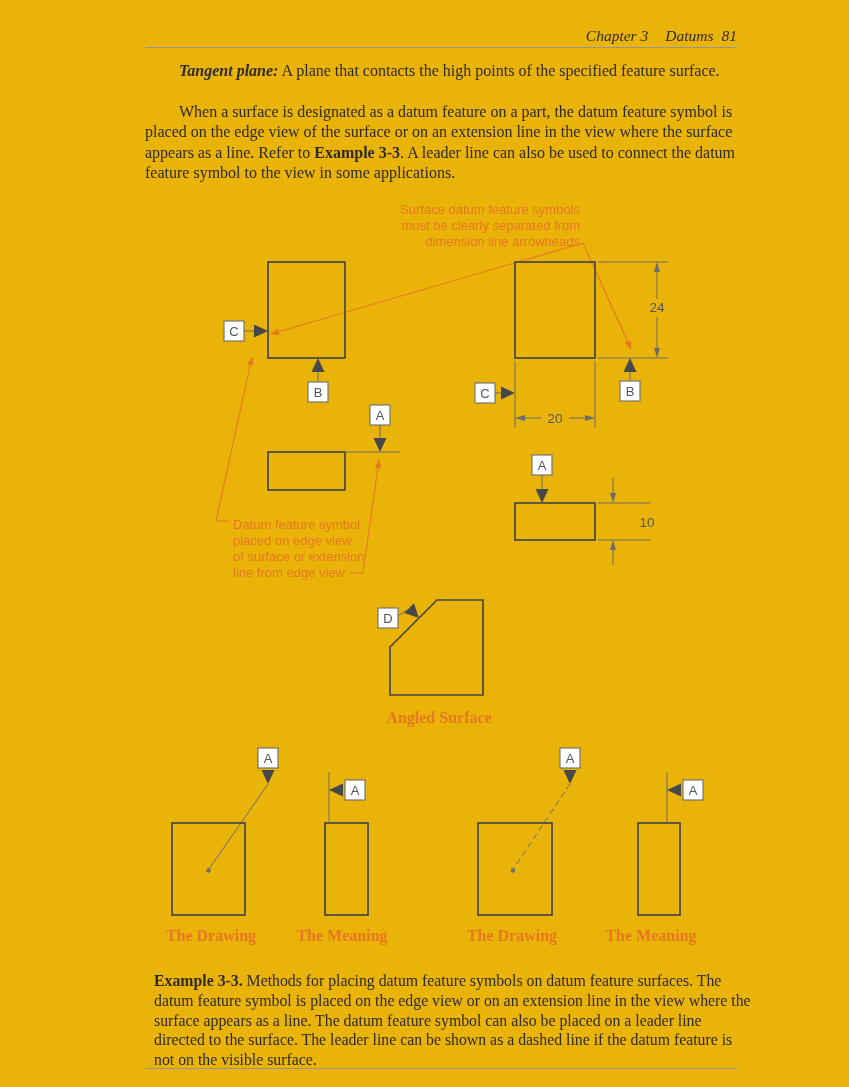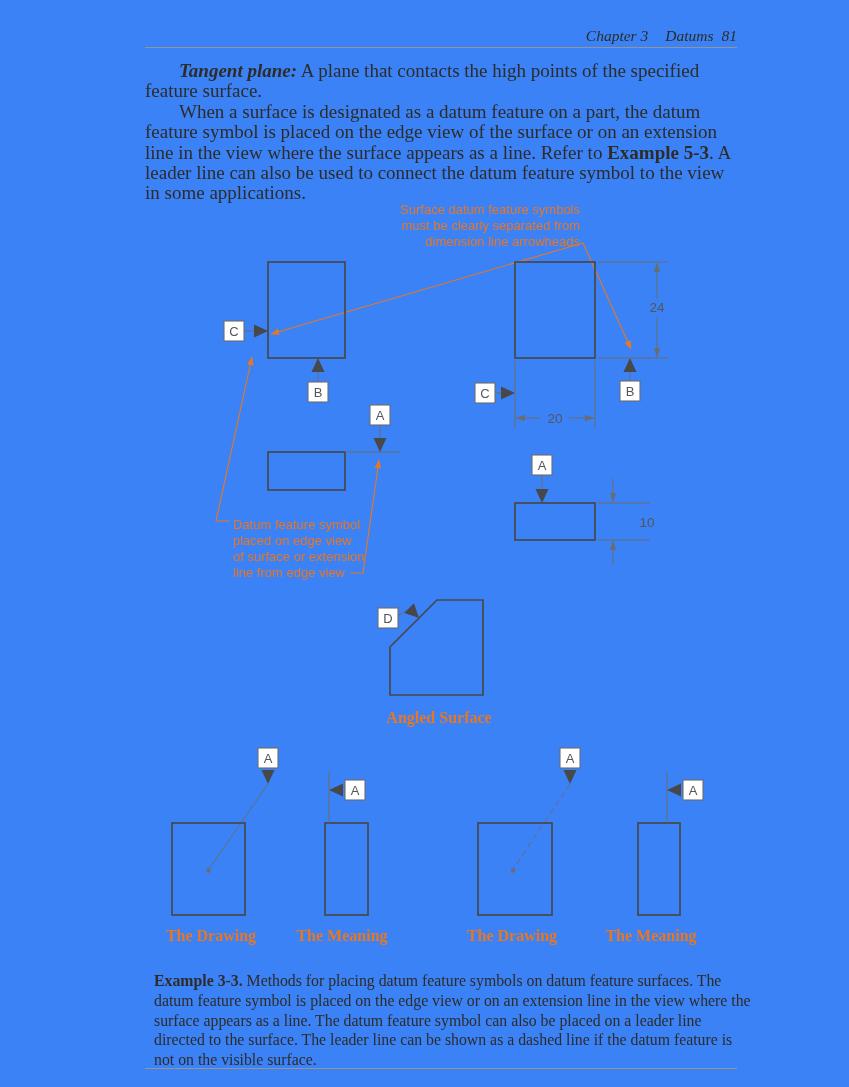--- a/index.html
+++ b/index.html
@@ -4,30 +4,30 @@
 <style>
   :root{
     --accent-orange:#e87722;
     --object-line-gray:#47484a;
     --thin-line-gray:#6b6c6f;
     --label-gray:#55565a;
     --body-text:#2e2b28;
     --rule-gray:#979593;
   }
   html,body{margin:0;padding:0;background:#ffffff;}
-  .page{position:relative;width:849px;height:1087px;background:#3b82f6;overflow:hidden;
+  .page{position:relative;width:849px;height:1087px;background:#eab308;overflow:hidden;
         font-family:"Liberation Serif",serif;color:var(--body-text,#2e2b28);}
   .header{position:absolute;top:27px;left:145px;width:592px;display:flex;justify-content:flex-end;
           font-style:italic;font-size:15.5px;line-height:18px;}
   .header .sec{margin-left:17px;font-style:italic;}
   .header .pg{margin-left:8px;}
   .rule{position:absolute;left:145px;width:592px;height:1px;background:var(--rule-gray,#979593);}
   .rule.top{top:47px;}
   .rule.bottom{top:1068px;}
-  p.body{position:absolute;left:145px;width:594px;margin:0;font-size:19px;line-height:20.3px;
+  p.body{position:absolute;left:145px;width:594px;margin:0;font-size:16px;line-height:20.3px;
          text-align:left;}
   p.p1{top:61px;text-indent:34px;}
   p.p2{top:102px;text-indent:34px;}
   .bi{font-weight:bold;font-style:italic;}
   b{font-weight:bold;}
   p.caption{position:absolute;left:145px;top:962px;width:598px;margin:9px;font-size:15.8px;line-height:19.8px;}
   svg.fig{position:absolute;left:0;top:0;width:849px;height:1087px;}
   
   .obj{fill:none;stroke:var(--object-line-gray,#47484a);stroke-width:1.7;}
   .thin{fill:none;stroke:var(--thin-line-gray,#6b6c6f);stroke-width:1;}
@@ -51,21 +51,21 @@
 
   <div class="header">
     <span>Chapter 3</span>
     <span class="sec">Datums</span>
     <span class="pg">81</span>
   </div>
   <div class="rule top"></div>
 
   <p class="body p1"><span class="bi">Tangent plane:</span><span> A plane that contacts the high points of the specified feature surface.</span></p>
 
-  <p class="body p2"><span>When a surface is designated as a datum feature on a part, the datum feature symbol is placed on the edge view of the surface or on an extension line in the view where the surface appears as a line. Refer to </span><b>Example 5-3</b><span>. A leader line can also be used to connect the datum feature symbol to the view in some applications.</span></p>
+  <p class="body p2"><span>When a surface is designated as a datum feature on a part, the datum feature symbol is placed on the edge view of the surface or on an extension line in the view where the surface appears as a line. Refer to </span><b>Example 3-3</b><span>. A leader line can also be used to connect the datum feature symbol to the view in some applications.</span></p>
 
   <svg class="fig" viewBox="0 0 849 1087">
     <defs>
       <marker id="oarr" markerWidth="9" markerHeight="8" refX="7.5" refY="3" orient="auto">
         <path d="M0,0 L8,3 L0,6 Z" fill="#e87722"></path>
       </marker>
     </defs>
 
     <g>
       <text class="callout r" x="580" y="214">Surface datum feature symbols</text>

